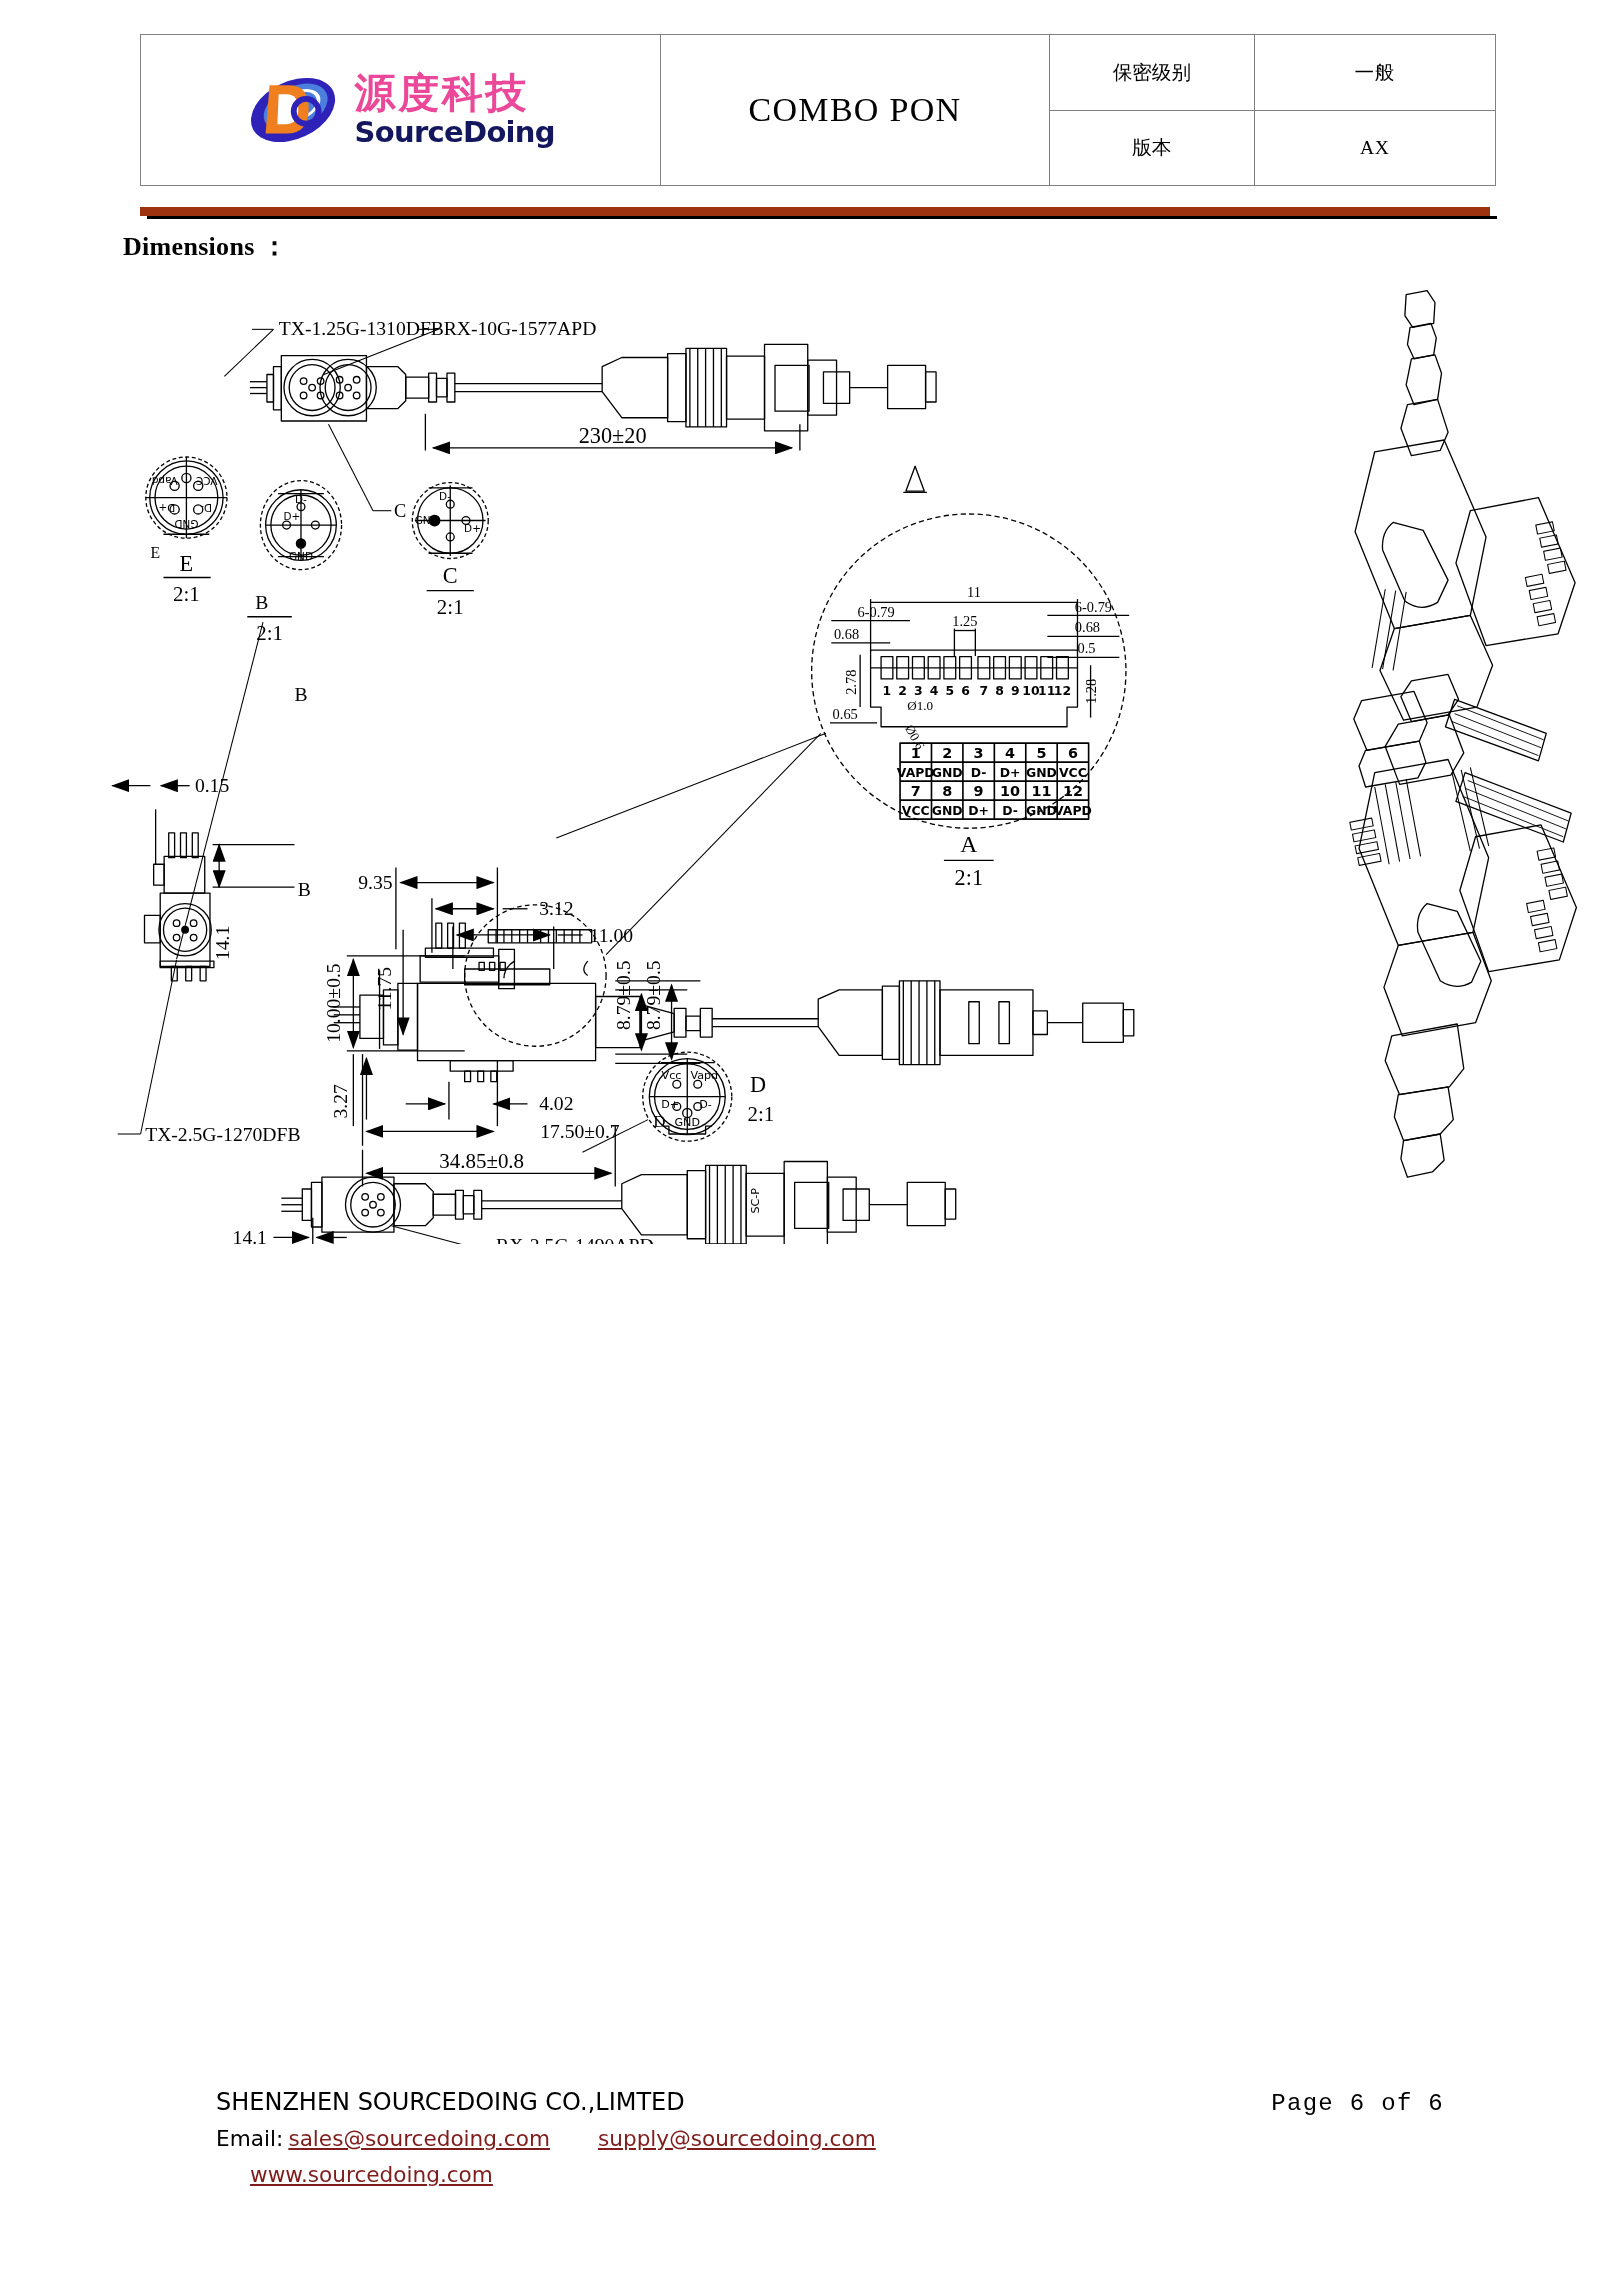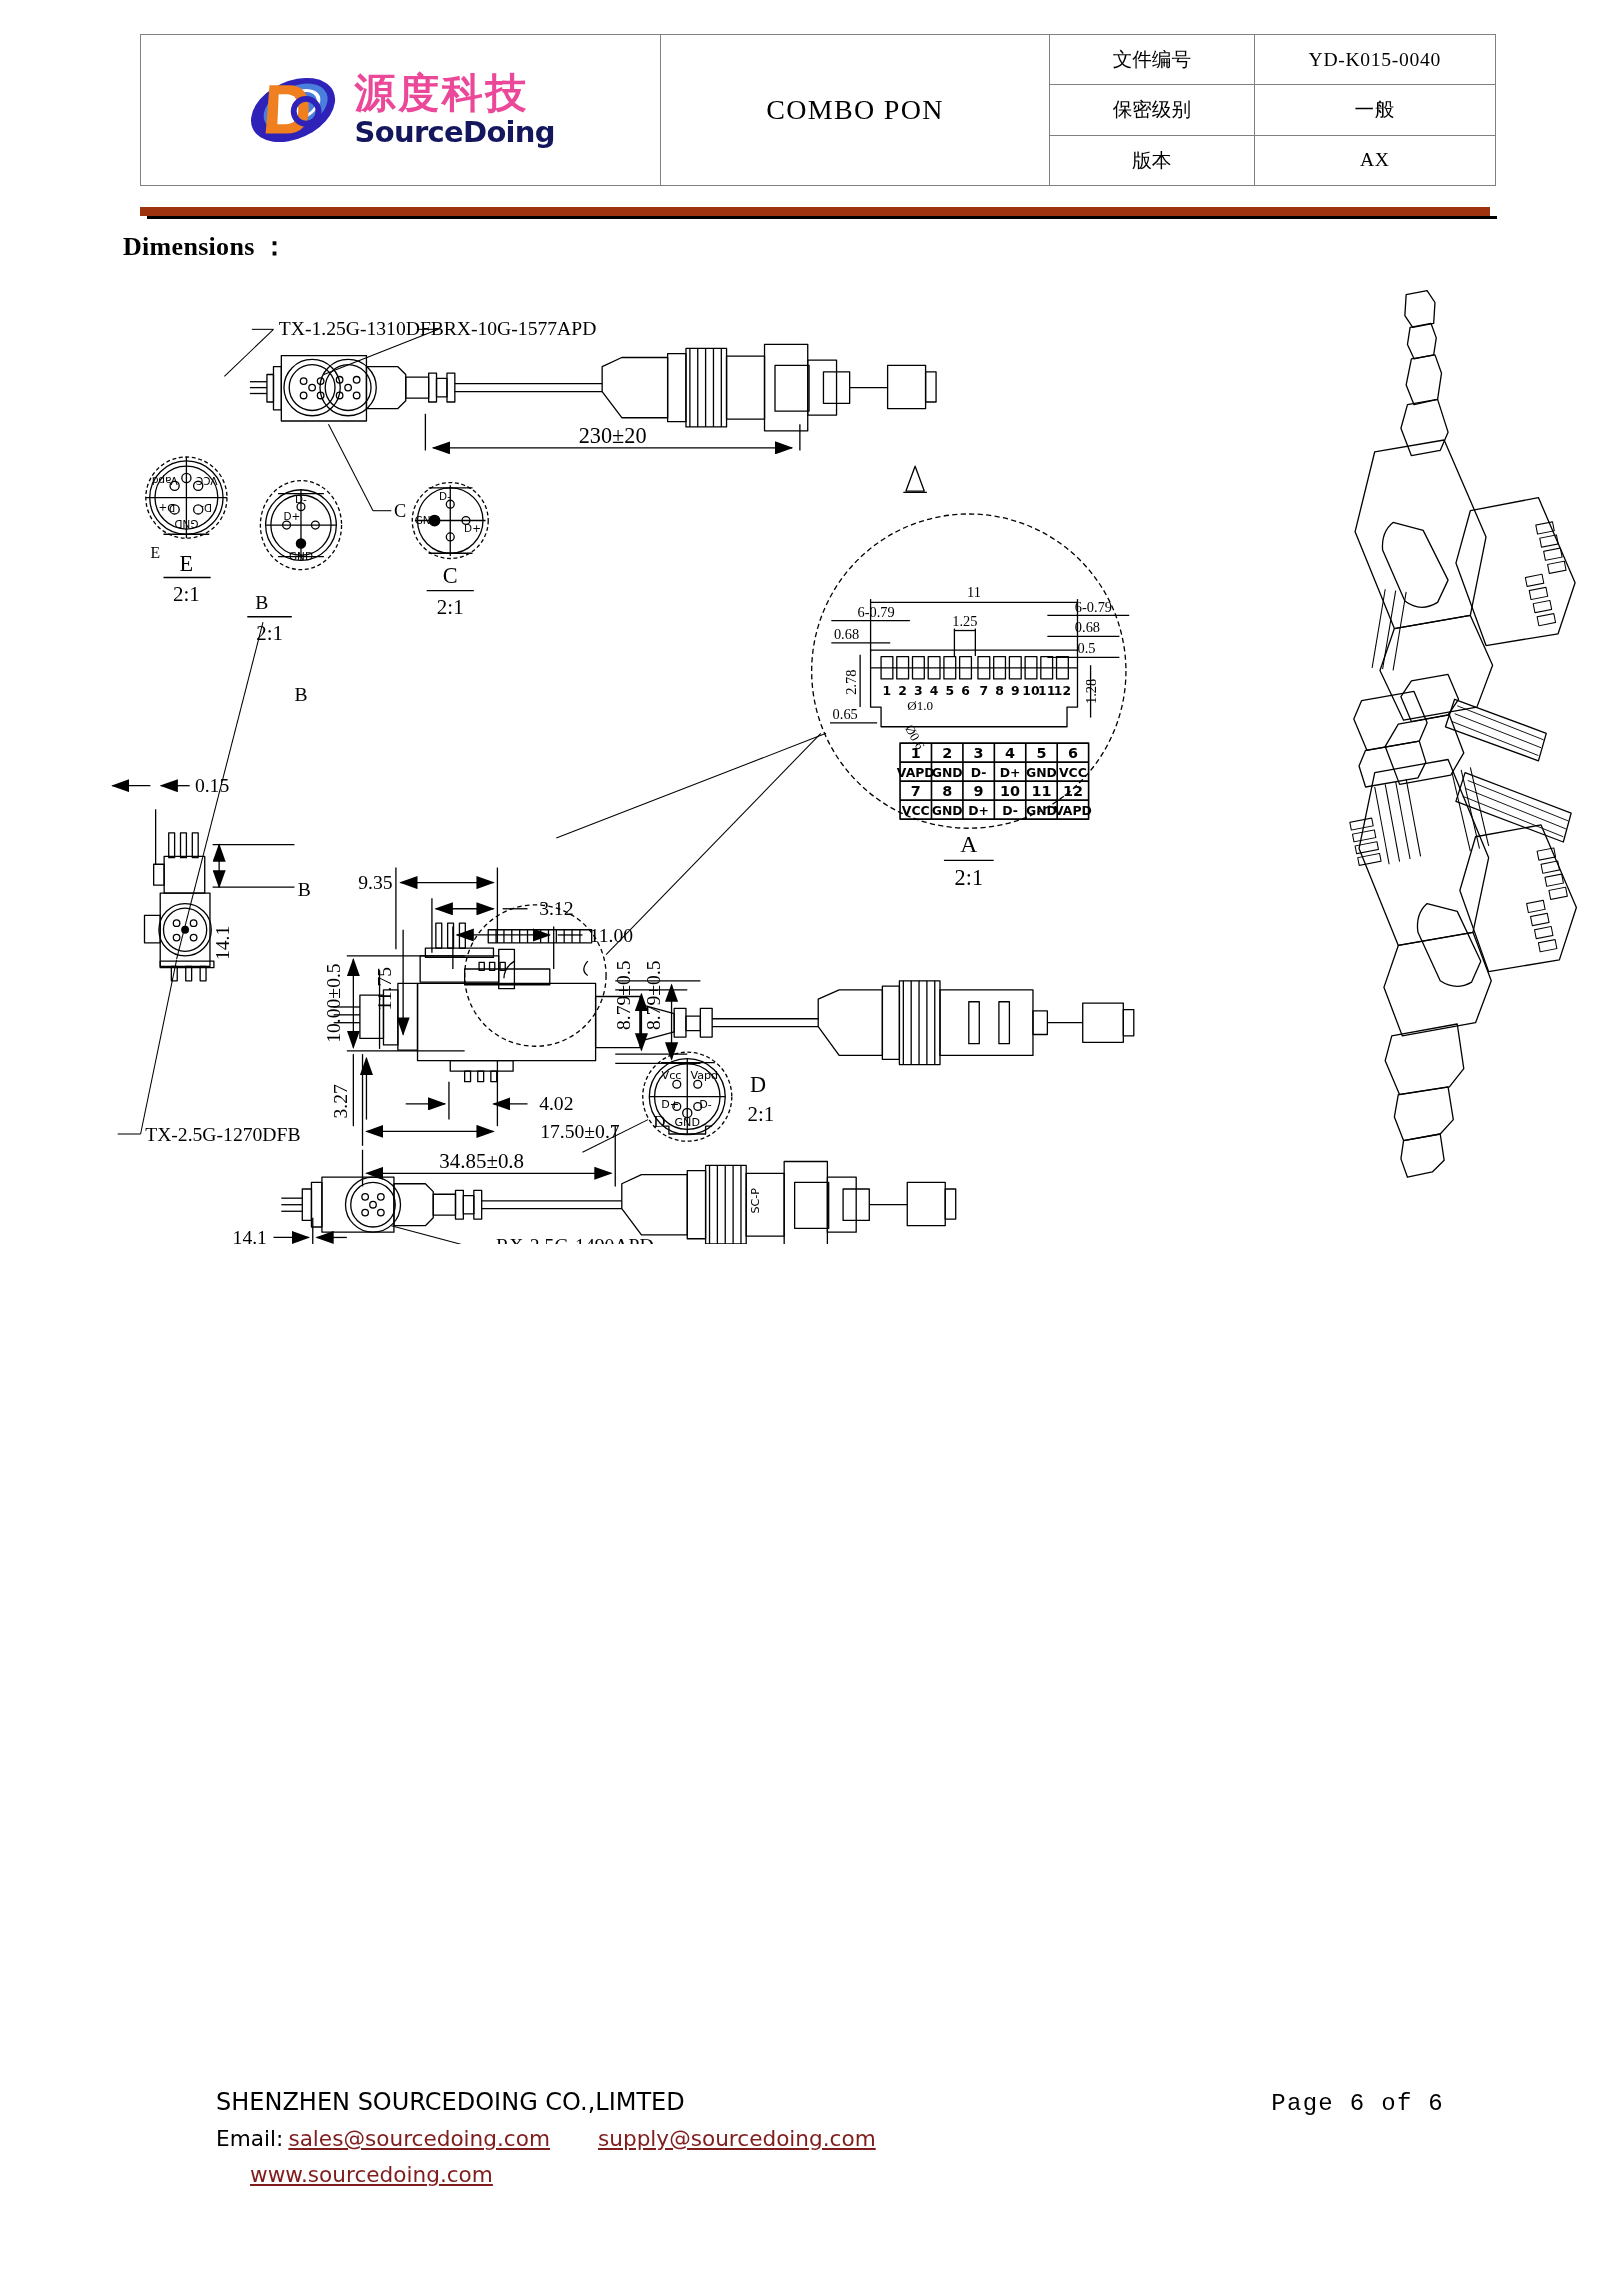--- a/index.html
+++ b/index.html
@@ -36,21 +36,21 @@
     border-right: 1.3px solid #808080;
     display: flex; align-items: center; justify-content: center;
   }
   .hdr-title-cell {
     width: 389px;
     border-right: 1.3px solid #808080;
     display: flex; align-items: center; justify-content: center;
   }
   .hdr-title-cell .doc-title {
     font-family: "Liberation Serif", serif;
-    font-size: 28px;
+    font-size: 34px;
     letter-spacing: 1.3px;
     color: #000;
     white-space: nowrap;
   }
   .hdr-meta-cell {
     flex: 1;
     display: flex; flex-direction: column;
   }
   .meta-row {
     flex: 1;
@@ -196,24 +196,20 @@
         </span>
       </div>
     </div>
 
     <div class="hdr-title-cell">
       <span class="doc-title">COMBO PON</span>
     </div>
 
     <div class="hdr-meta-cell">
       <div class="meta-row">
-        <span class="meta-key">文件编号</span>
-        <span class="meta-val">YD-K015-0040</span>
-      </div>
-      <div class="meta-row">
         <span class="meta-key">保密级别</span>
         <span class="meta-val">一般</span>
       </div>
       <div class="meta-row">
         <span class="meta-key">版本</span>
         <span class="meta-val">AX</span>
       </div>
     </div>
   </div>
 

